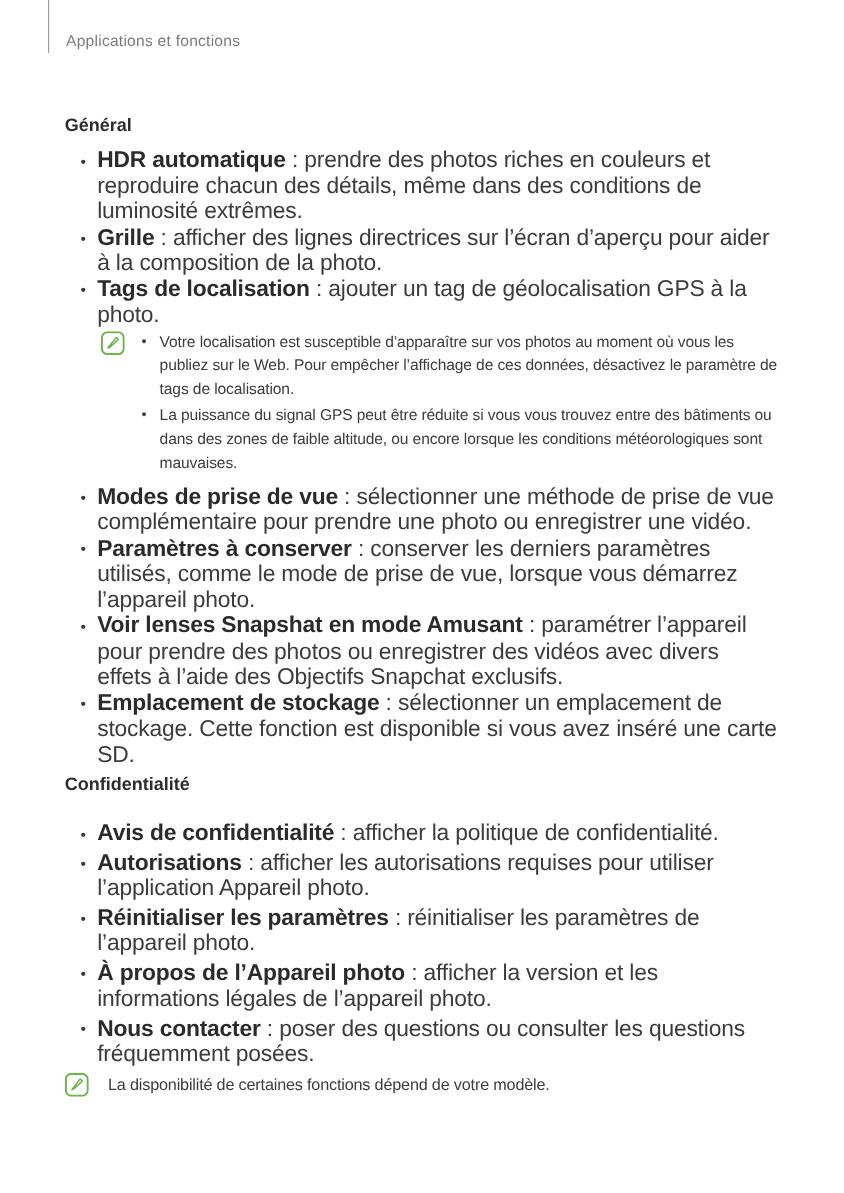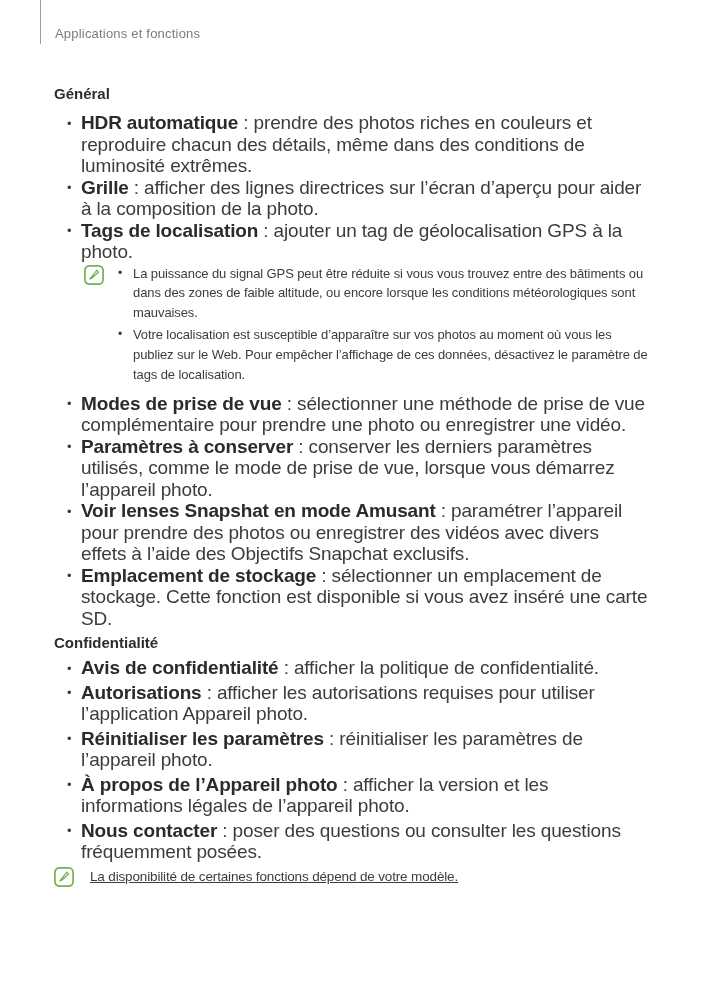--- a/index.html
+++ b/index.html
@@ -25,32 +25,32 @@
     position: absolute;
     left: 55px; top: 26px;
     font-size: 13px;
     color: #7b7b7b;
     letter-spacing: 0.2px;
   }
 
   
   .content {
     position: absolute;
-    left: 54px; top: 84px;
+    left: 54px; top: 95px;
     width: 594px;
   }
 
   .section-title {
     margin: 0 0 8px 0;
     font-size: 15px;
     font-weight: 700;
     line-height: 20px;
     color: #2d2d2d;
   }
-  .section-title.privacy-title { margin-top: 4px; margin-bottom: 4px; }
+  .section-title.privacy-title { margin-top: 4px; margin-bottom: 20px; }
 
   ul.bullets {
     list-style: none;
     margin: 0; padding: 0;
     font-size: 19px;
     line-height: 21.5px;
     letter-spacing: -0.15px;
   }
   ul.bullets > li {
     position: relative;
@@ -93,21 +93,21 @@
     margin-bottom: 2px;
   }
   ul.subbullets > li::before {
     content: "\2022";
     position: absolute;
     left: 1px; top: 0;
     font-size: 12px;
     color: #3c3c3c;
   }
 
-  .footer-note { margin: 2px 0 0 0; text-decoration: underline; }
+  .footer-note { margin: 2px 0 0 0; }
   .footer-note .note-text {
     margin: 0 0 0 16px;
     font-size: 13.5px;
     line-height: 21.5px;
     letter-spacing: -0.15px;
   }
 
   .page-number {
     position: absolute;
     left: 0; right: 0; bottom: 22px;
@@ -136,22 +136,22 @@
 
     <div class="note">
       <span class="note-icon">
         <svg width="20" height="20" viewBox="0 0 20 20" fill="none" xmlns="http://www.w3.org/2000/svg">
           <rect x="0.9" y="0.9" width="18.2" height="18.2" rx="4.5" stroke="#70b350" stroke-width="1.7"></rect>
           <path d="M6 14 L12.8 5.2 C13.5 5.6 14.2 6.3 14.6 7 L7.8 13.2 Z" stroke="#70b350" stroke-width="1.2" fill="none" stroke-linejoin="round"></path>
           <path d="M6 14 L9.6 9.6" stroke="#70b350" stroke-width="1.2"></path>
         </svg>
       </span>
       <ul class="subbullets">
+        <li>Votre localisation est susceptible d’apparaître sur vos photos au moment où vous les publiez sur le Web. Pour empêcher l’affichage de ces données, désactivez le paramètre de tags de localisation.</li>
         <li>La puissance du signal GPS peut être réduite si vous vous trouvez entre des bâtiments ou dans des zones de faible altitude, ou encore lorsque les conditions météorologiques sont mauvaises.</li>
-        <li>Votre localisation est susceptible d’apparaître sur vos photos au moment où vous les publiez sur le Web. Pour empêcher l’affichage de ces données, désactivez le paramètre de tags de localisation.</li>
       </ul>
     </div>
 
     <ul class="bullets">
       <li><strong class="term">Modes de prise de vue</strong><span> : sélectionner une méthode de prise de vue complémentaire pour prendre une photo ou enregistrer une vidéo.</span></li>
       <li><strong class="term">Paramètres à conserver</strong><span> : conserver les derniers paramètres utilisés, comme le mode de prise de vue, lorsque vous démarrez l’appareil photo.</span></li>
       <li><strong class="term">Voir lenses Snapshat en mode Amusant</strong><span> : paramétrer l’appareil pour prendre des photos ou enregistrer des vidéos avec divers effets à l’aide des Objectifs Snapchat exclusifs.</span></li>
       <li><strong class="term">Emplacement de stockage</strong><span> : sélectionner un emplacement de stockage. Cette fonction est disponible si vous avez inséré une carte SD.</span></li>
     </ul>
 

